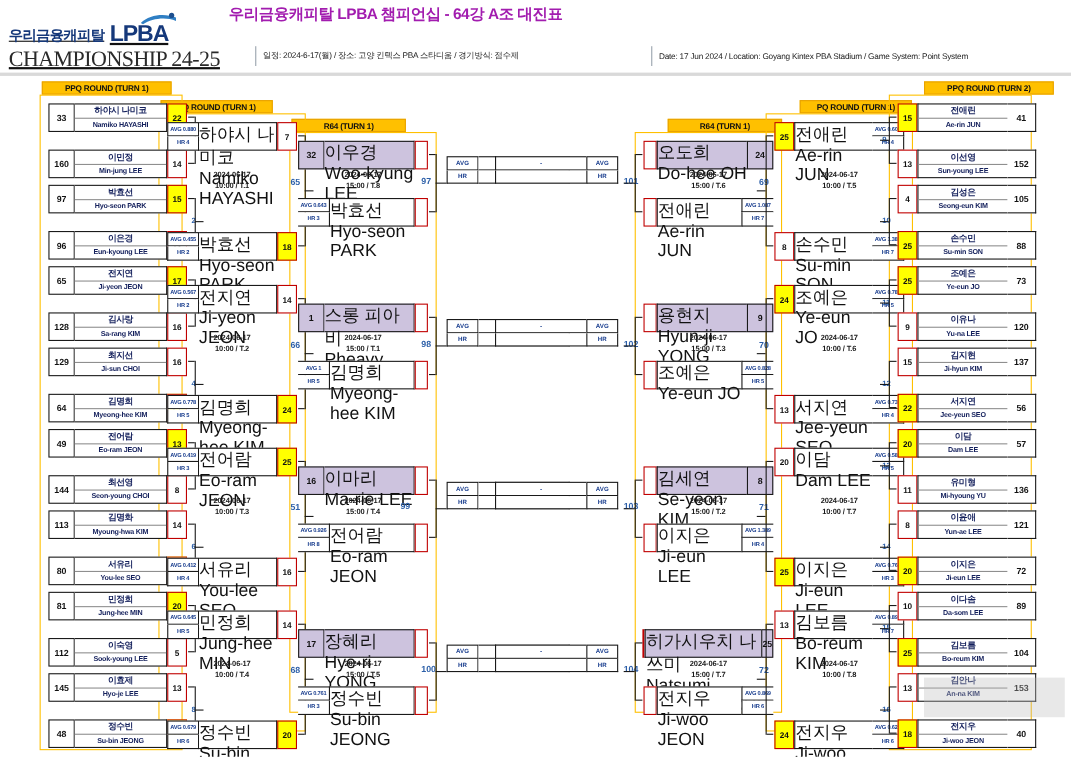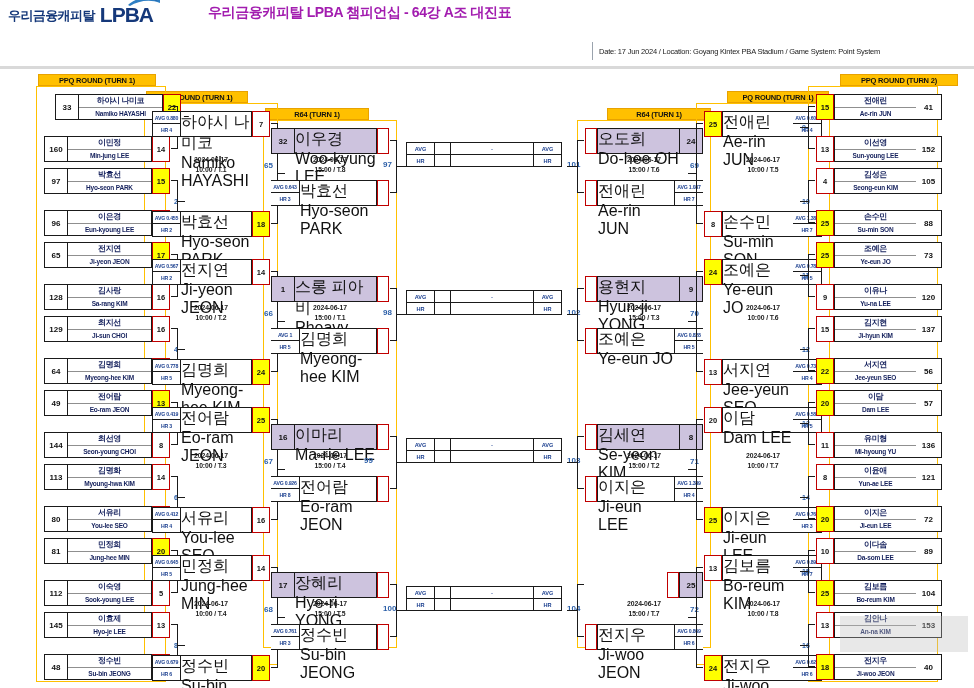--- a/index.html
+++ b/index.html
@@ -8,21 +8,21 @@
     background:#ffffff;
     font-family:"Liberation Sans","DejaVu Sans",sans-serif;
     color:#111;
     overflow:hidden;
     position:relative;
   }
   .page{position:relative;width:974px;height:688px;}
 
   
   .hdr{position:absolute;left:0;top:0;width:974px;height:66px;}
-  .logo-wrap{position:absolute;left:8px;top:6px;width:200px;}
+  .logo-wrap{position:absolute;left:8px;top:22px;width:200px;text-decoration:underline;}
   .logo-row1{display:flex;align-items:flex-end;gap:5px;}
   .logo-ko{font-size:13px;font-weight:bold;color:#15387a;letter-spacing:-.6px;}
   .logo-lpba{font-size:21px;font-weight:bold;color:#15387a;letter-spacing:-1px;line-height:.9;position:relative;}
   .logo-swoosh{position:absolute;left:26px;top:-11px;width:36px;height:12px;}
   .logo-champ{font-size:20px;color:#2a2a2a;letter-spacing:-.5px;margin-top:2px;font-family:"Liberation Serif",serif;}
   .title-main{position:absolute;left:208px;top:4px;width:766px;
     font-size:14px;font-weight:bold;color:#a21caf;letter-spacing:-.4px;}
   .title-bar{position:absolute;left:208px;top:22px;width:766px;height:15px;background:#1b57a5;
     color:#fff;font-size:9.5px;font-weight:bold;text-align:center;line-height:15px;letter-spacing:-.1px;}
   .meta{position:absolute;top:42px;height:18px;font-size:7.5px;color:#222;
@@ -132,43 +132,45 @@
       <div class="logo-row1">
         <span class="logo-ko">우리금융캐피탈</span>
         <span class="logo-lpba">
           <svg class="logo-swoosh" viewBox="0 0 36 12">
             <path d="M2 10 C10 2, 24 1, 34 5 L34 8 C24 4, 12 6, 4 11 Z" fill="#2f7fc4"></path>
             <circle cx="30" cy="3" r="2.4" fill="#1d4f8f"></circle>
           </svg>
           <span>LPBA</span>
         </span>
       </div>
+      <div class="logo-champ">CHAMPIONSHIP 24-25</div>
     </div>
 
     <div class="title-main">우리금융캐피탈 LPBA 챔피언십 - 64강 A조 대진표</div>
+    <div class="meta ko">일정: 2024-6-17(월) / 장소: 고양 킨텍스 PBA 스타디움 / 경기방식: 점수제</div>
     <div class="meta en">Date: 17 Jun 2024 / Location: Goyang Kintex PBA Stadium / Game System: Point System</div>
   </div>
   <div class="hdr-rule"></div>
 
   <div class="banner" style="left:38px;top:74px;width:118px;">PPQ ROUND (TURN 1)</div>
   <div class="banner" style="left:146px;top:91px;width:102px;">PQ ROUND (TURN 1)</div>
   <div class="banner" style="left:265px;top:108px;width:104px;">R64 (TURN 1)</div>
   <div class="banner" style="left:607px;top:108px;width:104px;">R64 (TURN 1)</div>
   <div class="banner" style="left:727px;top:91px;width:102px;">PQ ROUND (TURN 1)</div>
   <div class="banner" style="left:840px;top:74px;width:118px;">PPQ ROUND (TURN 2)</div>
 
   <div class="colframe" style="left:36px;top:86px;width:130px;height:596px;"></div>
   <div class="colframe" style="left:144px;top:103px;width:134px;height:562px;"></div>
   <div class="colframe" style="left:263px;top:120px;width:134px;height:528px;"></div>
   <div class="colframe" style="left:577px;top:120px;width:134px;height:528px;"></div>
   <div class="colframe" style="left:696px;top:103px;width:134px;height:562px;"></div>
   <div class="colframe" style="left:808px;top:86px;width:130px;height:596px;"></div>
 
   <div id="ppqL">
-      <div class="pbox" style="left:44px;top:94px;width:126px;margin-left:11px;">
+      <div class="pbox" style="left:44px;top:94px;width:126px;">
         <div class="rank">33</div>
         <div class="names">
           <div class="nm-ko">하야시 나미코</div>
           <div class="nm-en">Namiko HAYASHI</div>
         </div>
         <div class="score win">22</div>
       </div>
       <div class="pbox" style="left:44px;top:136px;width:126px;">
         <div class="rank">160</div>
         <div class="names">
@@ -413,21 +415,21 @@
         <div class="names">
           <div class="nm-ko">서유리</div>
           <div class="nm-en">You-lee SEO</div>
         </div>
         <div class="score">16</div>
       </div>
       <div class="mmeta" style="left:166px;top:451px;width:90px;">
         <div>2024-06-17</div>
         <div>10:00 / T.3</div>
       </div>
-      <div class="mnum" style="left:264px;top:457px;">67</div>
+      <div class="mnum" style="left:264px;top:457px;">51</div>
       <div class="cn cnh" style="left:271px;top:419px;width:6px;height:1.2px;"></div>
       <div class="cn cnh" style="left:271px;top:519px;width:6px;height:1.2px;"></div>
       <div class="cn cnv" style="left:277px;top:419px;width:1.2px;height:101px;"></div>
       <div class="cn cnh" style="left:277px;top:469px;width:8px;height:1.2px;"></div>
       <div class="qbox" style="left:152px;top:555px;width:118px;">
         <div class="stats">
           <div>AVG 0.645</div>
           <div>HR 5</div>
         </div>
         <div class="names">
@@ -723,20 +725,24 @@
           <div>AVG</div>
           <div>HR</div>
         </div>
         <div class="val">
           <div>-</div>
           <div></div>
         </div>
       </div>
       <div class="rbox rtl" style="left:585px;top:572px;width:118px;">
         <div class="seed">25</div>
+        <div class="names">
+          <div class="nm-ko">히가시우치 나쓰미</div>
+          <div class="nm-en">Natsumi HIGASHIUCHI</div>
+        </div>
         <div class="blank"></div>
       </div>
       <div class="rbox rtl" style="left:585px;top:624px;width:118px;">
         <div class="stats">
           <div>AVG 0.869</div>
           <div>HR 6</div>
         </div>
         <div class="names plain">
           <div class="nm-ko">전지우</div>
           <div class="nm-en">Ji-woo JEON</div>

